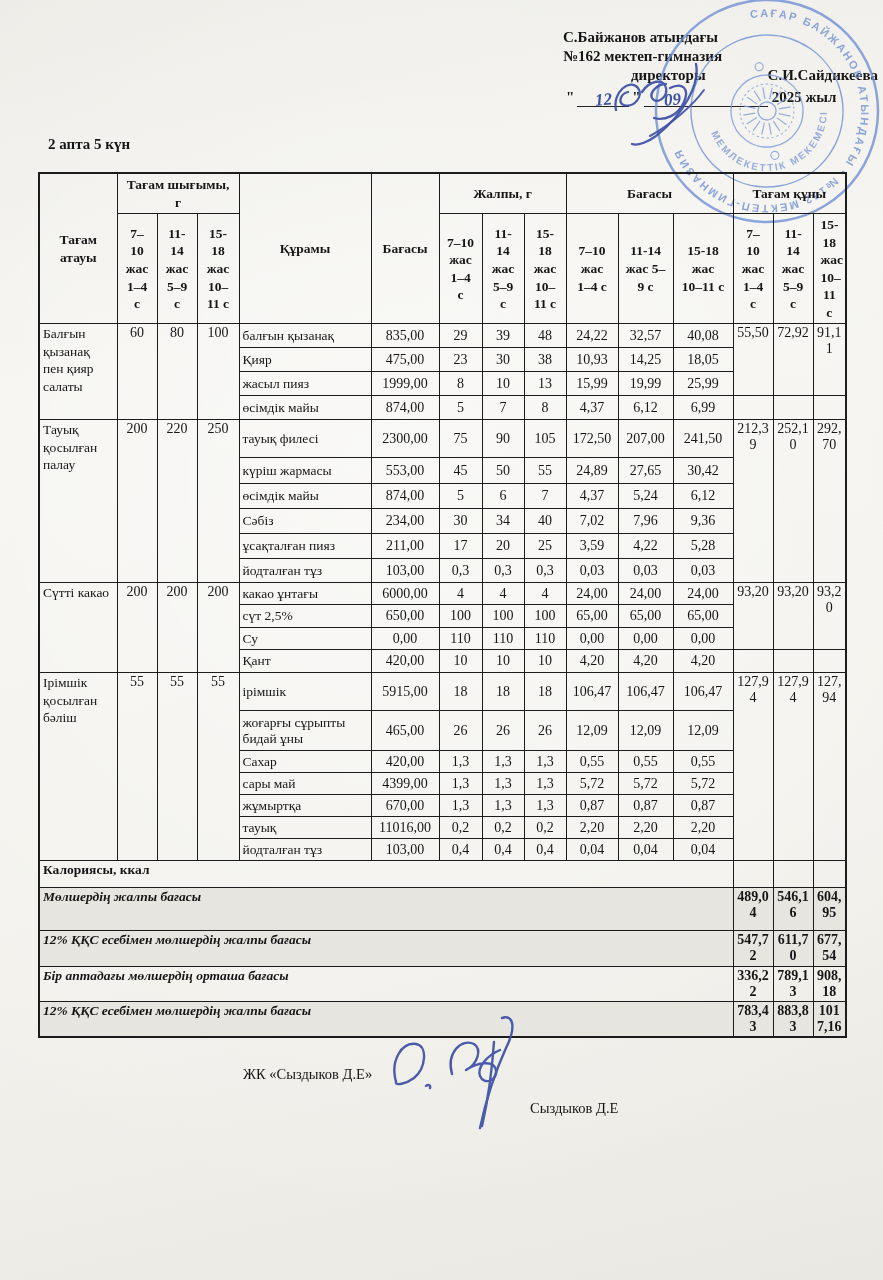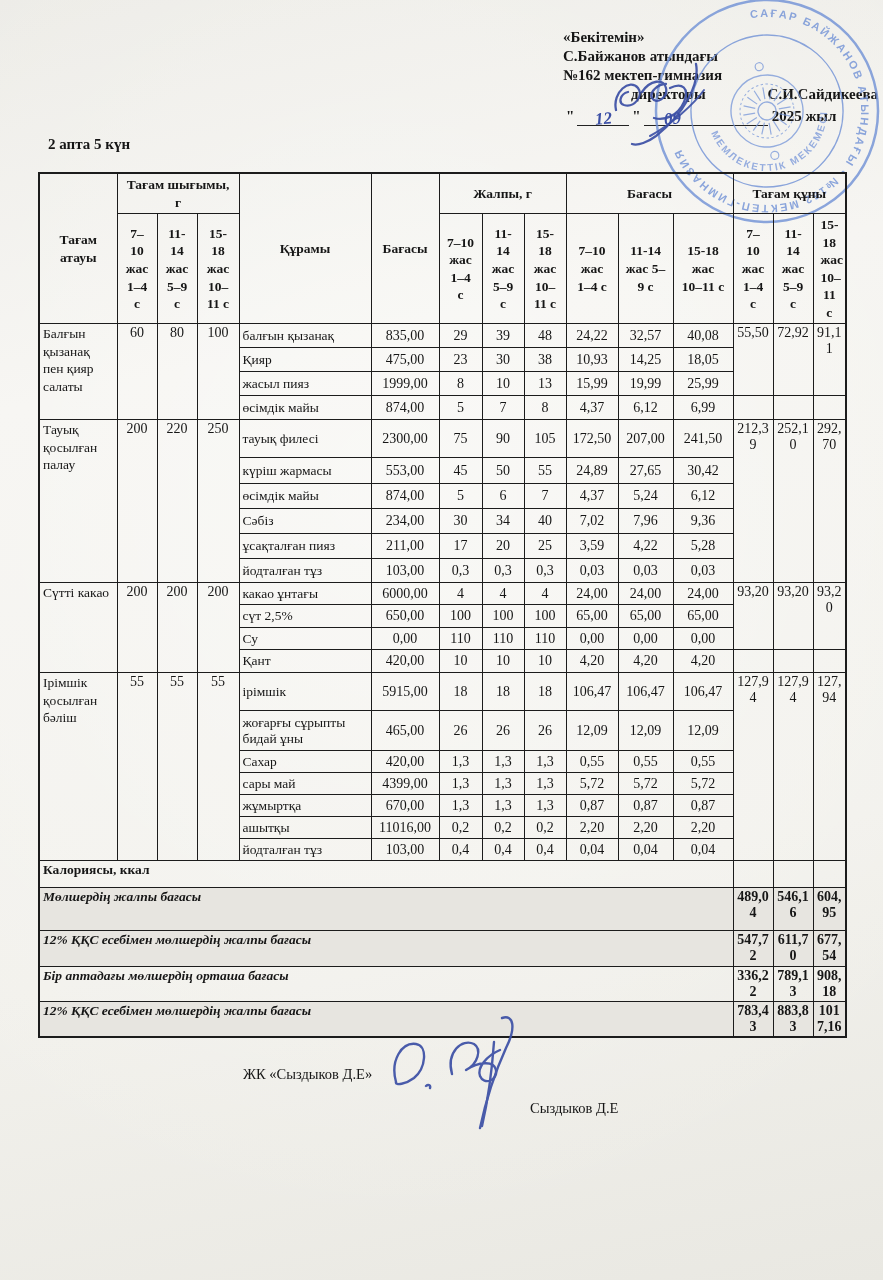--- a/index.html
+++ b/index.html
@@ -45,21 +45,20 @@
   .stamp{position:absolute;left:648px;top:-8px;opacity:0.8;transform:rotate(-10deg);pointer-events:none;}
   .sig{position:absolute;pointer-events:none;}
   
   .footer-company{position:absolute;left:243px;top:1066px;font-size:14.5px;text-align:center;}
   .footer-name{position:absolute;left:530px;top:1100px;font-size:14.5px;}
 </style>
 </head>
 <body>
 
 <div class="approval">
-  <div>«Бекітемін»</div>
   <div>С.Байжанов атындағы</div>
   <div>№162 мектеп-гимназия</div>
   <div class="row4">
     <span>директоры</span>
     <span class="gap"></span>
     <span>С.И.Сайдикеева</span>
   </div>
   <div class="date-line">
     <span class="q">"</span>
     <span class="blank w52"><span class="hand">12</span></span>
@@ -383,21 +382,21 @@
         <td class="ing">жұмыртқа</td>
         <td class="uprice">670,00</td>
         <td class="num">1,3</td>
         <td class="num">1,3</td>
         <td class="num">1,3</td>
         <td class="num pr brk">0,87</td>
         <td class="num pr brk">0,87</td>
         <td class="num pr brk">0,87</td>
       </tr>
       <tr style="height:22px">
-        <td class="ing">ашытқы</td>
+        <td class="ing">тауық</td>
         <td class="uprice">11016,00</td>
         <td class="num">0,2</td>
         <td class="num">0,2</td>
         <td class="num">0,2</td>
         <td class="num pr brk">2,20</td>
         <td class="num pr brk">2,20</td>
         <td class="num pr brk">2,20</td>
       </tr>
       <tr style="height:22px">
         <td class="ing">йодталған тұз</td>

